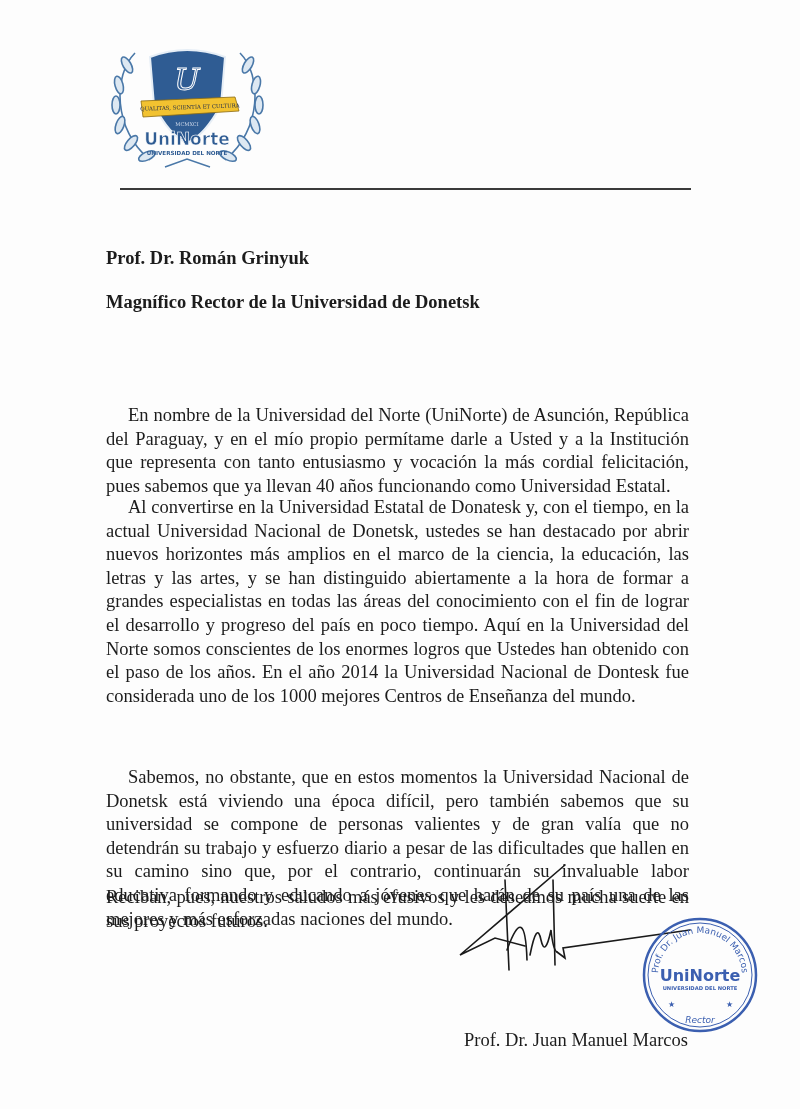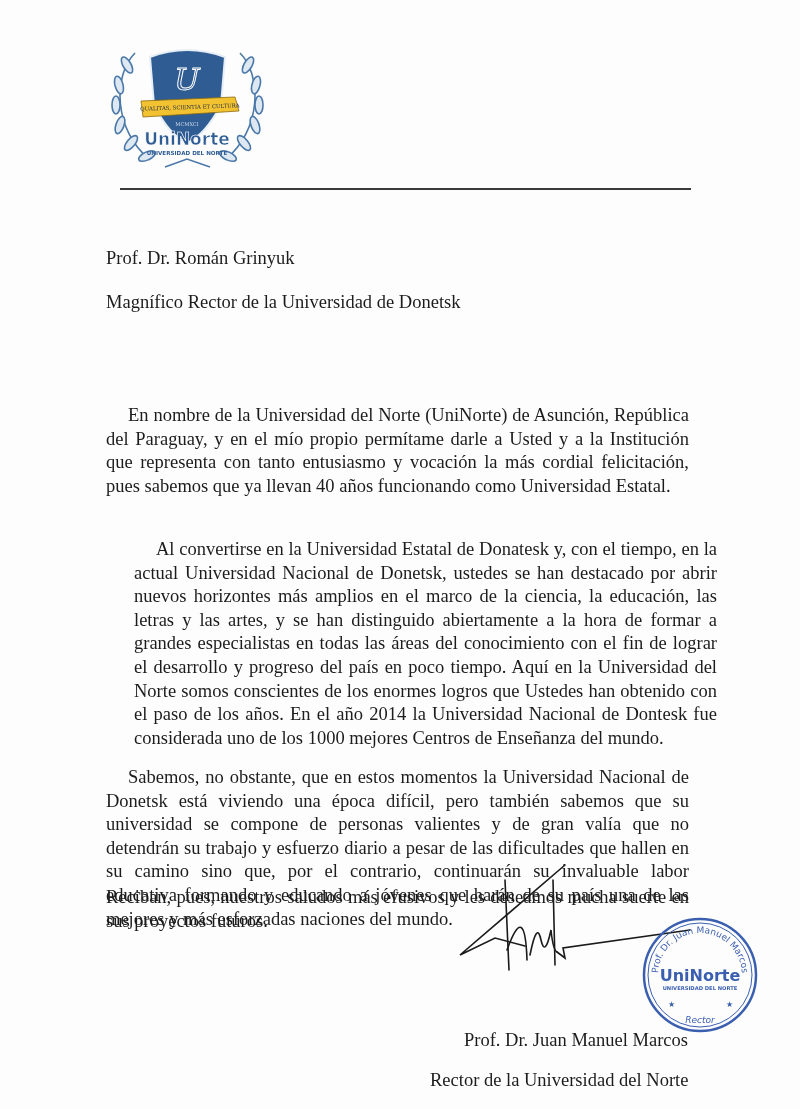--- a/index.html
+++ b/index.html
@@ -3,29 +3,29 @@
 <meta charset="utf-8">
 <style>
   html, body { margin: 0; padding: 0; background: #ffffff; }
   body { width: 800px; height: 1109px; position: relative; overflow: hidden;
          font-family: "Liberation Serif", "DejaVu Serif", serif; color: #1c1c1c; }
   .page { position: absolute; left: 0; top: 0; width: 800px; height: 1109px; background: #fdfdfd; }
 
   .logo { position: absolute; left: 105px; top: 35px; width: 165px; height: 140px; }
   .rule { position: absolute; left: 120px; top: 188px; width: 571px; height: 2px; background: #3a3a3a; }
 
-  .addressee { position: absolute; left: 106px; font-weight: normal; font-size: 18.5px; }
+  .addressee { position: absolute; left: 106px; font-weight: bold; font-size: 18.5px; }
   .addr-name { top: 248px; }
   .addr-title { top: 292px; }
 
   .para { position: absolute; left: 106px; width: 583px; font-size: 18.5px; line-height: 23.6px;
           text-align: justify; text-indent: 22px; margin: 0; }
   .greeting { top: 370px; }
   .p1 { top: 404px; }
-  .p2 { top: 538px; margin-left: 28px; }
+  .p2 { top: 496px; }
   .p3 { top: 718px; margin-top: 48px; }
   .p4 { top: 886px; text-indent: 0; }
 
   .sig { position: absolute; left: 445px; top: 860px; width: 260px; height: 140px; }
   .seal { position: absolute; left: 640px; top: 915px; width: 120px; height: 120px; }
 
   .signer { position: absolute; font-size: 18.5px; }
   .signer-name { left: 464px; top: 1030px; }
   .signer-title { left: 430px; top: 1070px; }
 </style>
@@ -98,14 +98,13 @@
       <textPath href="#sealTop" startOffset="50%" text-anchor="middle">Prof. Dr. Juan Manuel Marcos</textPath>
     </text>
     <text x="60" y="66" text-anchor="middle" font-family="DejaVu Sans, sans-serif" font-weight="bold" font-size="16" fill="#3b5fb0">UniNorte</text>
     <text x="60" y="75" text-anchor="middle" font-family="DejaVu Sans, sans-serif" font-weight="bold" font-size="5.2" fill="#3b5fb0">UNIVERSIDAD DEL NORTE</text>
     <text x="28" y="92" font-size="8" fill="#3b5fb0" font-family="DejaVu Sans, sans-serif">★</text>
     <text x="86" y="92" font-size="8" fill="#3b5fb0" font-family="DejaVu Sans, sans-serif">★</text>
     <text x="60" y="108" text-anchor="middle" font-family="DejaVu Sans, sans-serif" font-style="italic" font-size="9" fill="#3b5fb0">Rector</text>
   </svg>
 
   <div class="signer signer-name">Prof. Dr. Juan Manuel Marcos</div>
-  <div class="signer signer-title">Rector de la Universidad del Norte</div>
 </div>
 
 </body></html>

